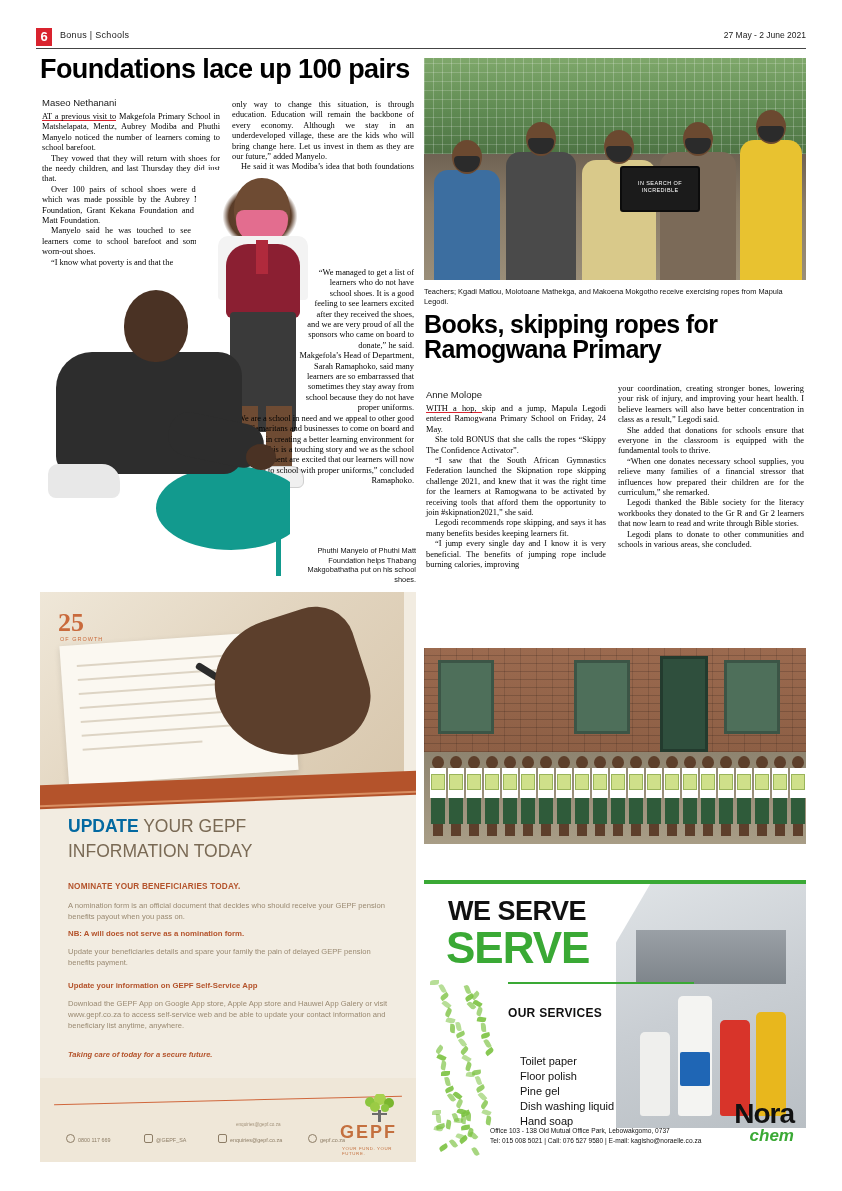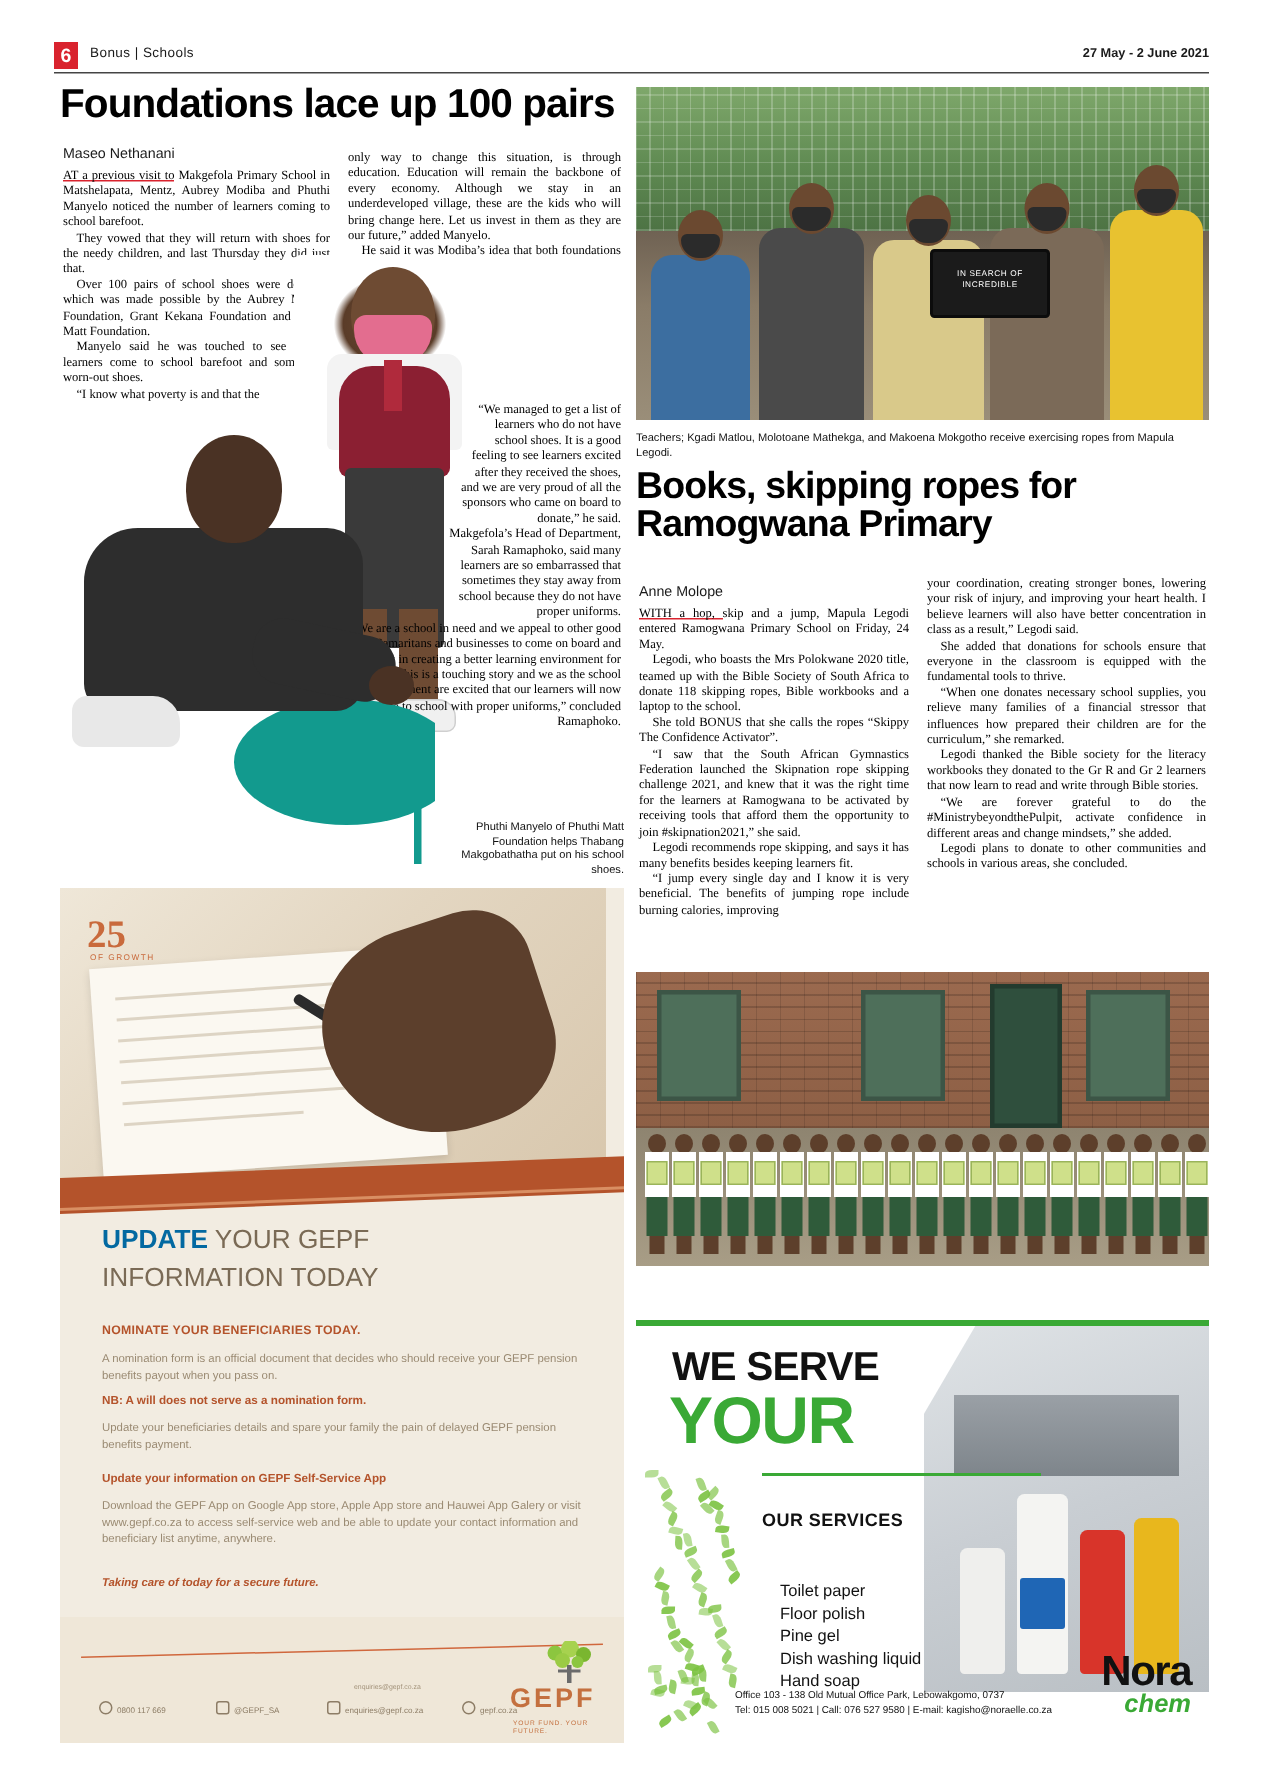--- a/index.html
+++ b/index.html
@@ -18,21 +18,21 @@
     background:#d9232e; color:#fff; font-family:"Liberation Sans",sans-serif;
     font-weight:bold; font-size:13px; line-height:18px; text-align:center;
   }
   .folio-section {
     position:absolute; left:24px; top:2px;
     font-family:"Liberation Sans",sans-serif; font-size:9px; color:#1a1a1a;
     letter-spacing:.3px;
   }
   .folio-date {
     position:absolute; right:0; top:2px;
-    font-family:"Liberation Sans",sans-serif; font-size:8.5px; color:#1a1a1a;font-weight:bold;
+    font-family:"Liberation Sans",sans-serif; font-size:8.5px; color:#1a1a1a;
   }
   .masthead-rule {
     position:absolute; left:0; top:20px; width:770px; height:1px; background:#444;
   }
 
   
   .headline {
     font-family:"Liberation Sans",sans-serif; font-weight:bold;
     color:#000; letter-spacing:-0.6px; line-height:1.0;
   }
@@ -386,33 +386,31 @@
   </div>
   <div class="caption" id="art2-photo-caption-top">Teachers; Kgadi Matlou, Molotoane Mathekga, and Makoena Mokgotho receive exercising ropes from Mapula Legodi.</div>
 
   <div class="headline" id="art2-headline">Books, skipping ropes for Ramogwana Primary</div>
   <div id="art2-byline-wrap">
     <span class="byline">Anne Molope</span>
   </div>
 
   <div class="body-col" id="art2-col1">
     <p class="noindent">WITH a hop, skip and a jump, Mapula Legodi entered Ramogwana Primary School on Friday, 24 May.</p>
-    <p>Legodi, who boasts the Mrs Polokwane 2020 title, teamed up with the Bible Society of South Africa to donate 118 skipping ropes, Bible workbooks and a laptop to the school.</p>
     <p>She told BONUS that she calls the ropes “Skippy The Confidence Activator”.</p>
     <p>“I saw that the South African Gymnastics Federation launched the Skipnation rope skipping challenge 2021, and knew that it was the right time for the learners at Ramogwana to be activated by receiving tools that afford them the opportunity to join #skipnation2021,” she said.</p>
     <p>Legodi recommends rope skipping, and says it has many benefits besides keeping learners fit.</p>
     <p>“I jump every single day and I know it is very beneficial. The benefits of jumping rope include burning calories, improving</p>
   </div>
 
   <div class="body-col" id="art2-col2">
     <p class="noindent">your coordination, creating stronger bones, lowering your risk of injury, and improving your heart health. I believe learners will also have better concentration in class as a result,” Legodi said.</p>
     <p>She added that donations for schools ensure that everyone in the classroom is equipped with the fundamental tools to thrive.</p>
     <p>“When one donates necessary school supplies, you relieve many families of a financial stressor that influences how prepared their children are for the curriculum,” she remarked.</p>
     <p>Legodi thanked the Bible society for the literacy workbooks they donated to the Gr R and Gr 2 learners that now learn to read and write through Bible stories.</p>
-    <p>“We are forever grateful to do the #MinistrybeyondthePulpit, activate confidence in different areas and change mindsets,” she added.</p>
     <p>Legodi plans to donate to other communities and schools in various areas, she concluded.</p>
   </div>
 
   <div class="photo" id="photo-learners">
     <div id="lr-wall"></div>
     <div id="lr-brick"></div>
     <div class="lr-window" id="lrw1"></div>
     <div class="lr-window" id="lrw2"></div>
     <div class="lr-window" id="lrw3"></div>
     <div id="lr-door"></div>
@@ -683,21 +681,21 @@
         <div class="leaf" style="left: 6px; top: 144px; transform: rotate(346deg); opacity: 0.79;"></div>
         <div class="leaf" style="left: 43px; top: 21px; transform: rotate(33deg); opacity: 0.91;"></div>
         <div class="leaf" style="left: 24px; top: 44px; transform: rotate(80deg); opacity: 0.55;"></div>
         <div class="leaf" style="left: 5px; top: 67px; transform: rotate(127deg); opacity: 0.67;"></div>
         <div class="leaf" style="left: 42px; top: 90px; transform: rotate(174deg); opacity: 0.79;"></div>
         <div class="leaf" style="left: 23px; top: 113px; transform: rotate(221deg); opacity: 0.91;"></div>
         <div class="leaf" style="left: 4px; top: 136px; transform: rotate(268deg); opacity: 0.55;"></div>
         <div class="leaf" style="left: 41px; top: 13px; transform: rotate(315deg); opacity: 0.67;"></div>
       </div>
     <div id="nora-we">WE SERVE</div>
-    <div id="nora-best">YOUR</div>
+    <div id="nora-best">SERVE</div>
     <div id="nora-rule"></div>
     <div id="nora-services">OUR SERVICES</div>
     <ul id="nora-list">
       <li>Toilet paper</li>
       <li>Floor polish</li>
       <li>Pine gel</li>
       <li>Dish washing liquid</li>
       <li>Hand soap</li>
     </ul>
     <div id="nora-bottom-leaves">

